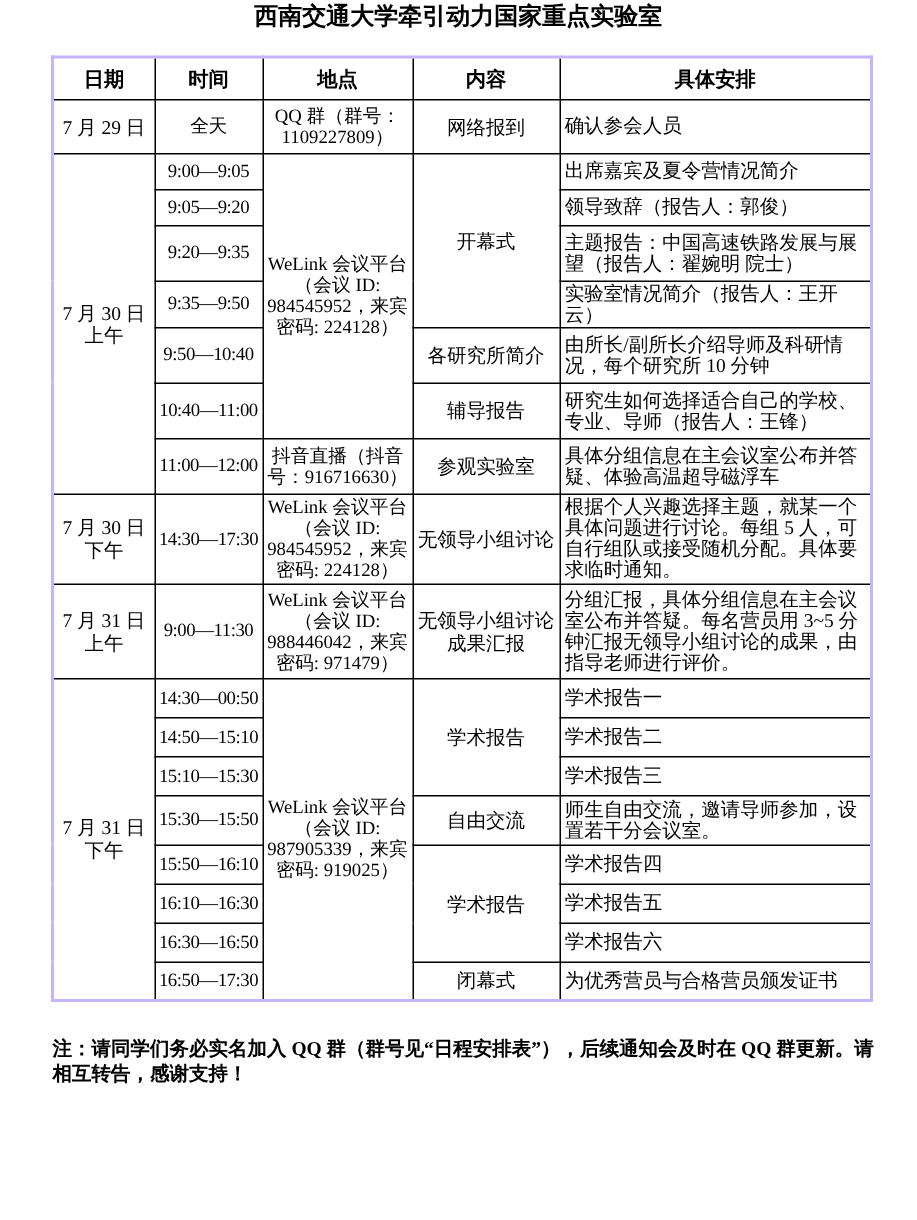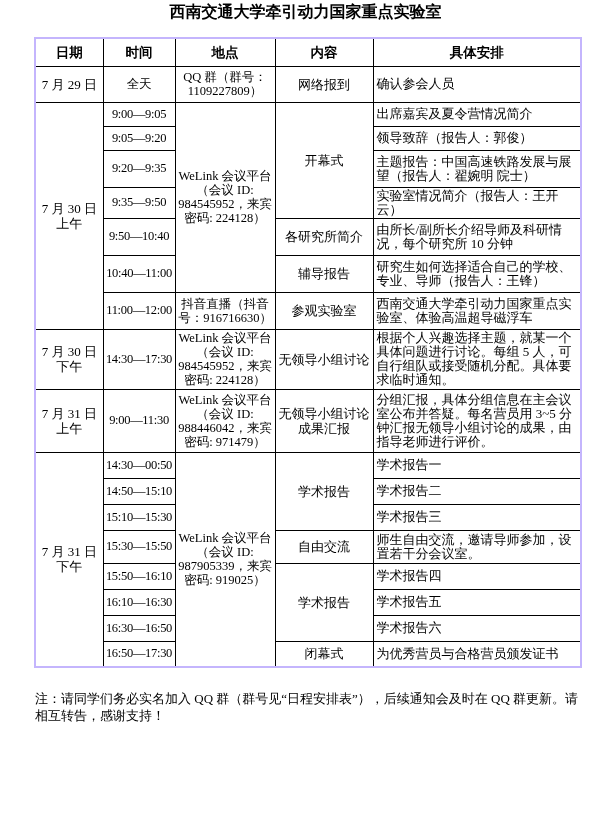--- a/index.html
+++ b/index.html
@@ -51,21 +51,21 @@
   td.c-time { white-space: nowrap; font-size: 12.5px; letter-spacing: -0.3px; margin-top: 32px; }
   td.c-place { white-space: pre-line; font-size: 12.5px; line-height: 14px; }
   td.c-detail {
     text-align: left;
     padding-left: 3px;
     padding-right: 1px;
     line-height: 14px;
   }
   .note {
     margin: 22px 28px 0 35px;
-    font-weight: normal;
+    font-weight: bold;
     font-size: 13px;
     line-height: 17px;
   }
 </style>
 </head>
 <body>
 
 <div class="page">
 
   <p class="title-line">西南交通大学牵引动力国家重点实验室</p>
@@ -128,21 +128,21 @@
       <tr style="height:37px">
         <td class="c-time">10:40—11:00</td>
         <td class="c-content">辅导报告</td>
         <td class="c-detail">研究生如何选择适合自己的学校、专业、导师（报告人：王锋）</td>
       </tr>
       <tr style="height:37px">
         <td class="c-time">11:00—12:00</td>
         <td class="c-place">抖音直播（抖音
 号：916716630）</td>
         <td class="c-content">参观实验室</td>
-        <td class="c-detail">西南交通大学牵引动力国家重点实验室、体验高温超导磁浮车</td>
+        <td class="c-detail">具体分组信息在主会议室公布并答疑、体验高温超导磁浮车</td>
       </tr>
 
       <tr style="height:60px">
         <td class="c-date">7 月 30 日 下午</td>
         <td class="c-time">14:30—17:30</td>
         <td class="c-place">WeLink 会议平台
 （会议 ID:
 984545952，来宾
 密码: 224128）</td>
         <td class="c-content">无领导小组讨论</td>

